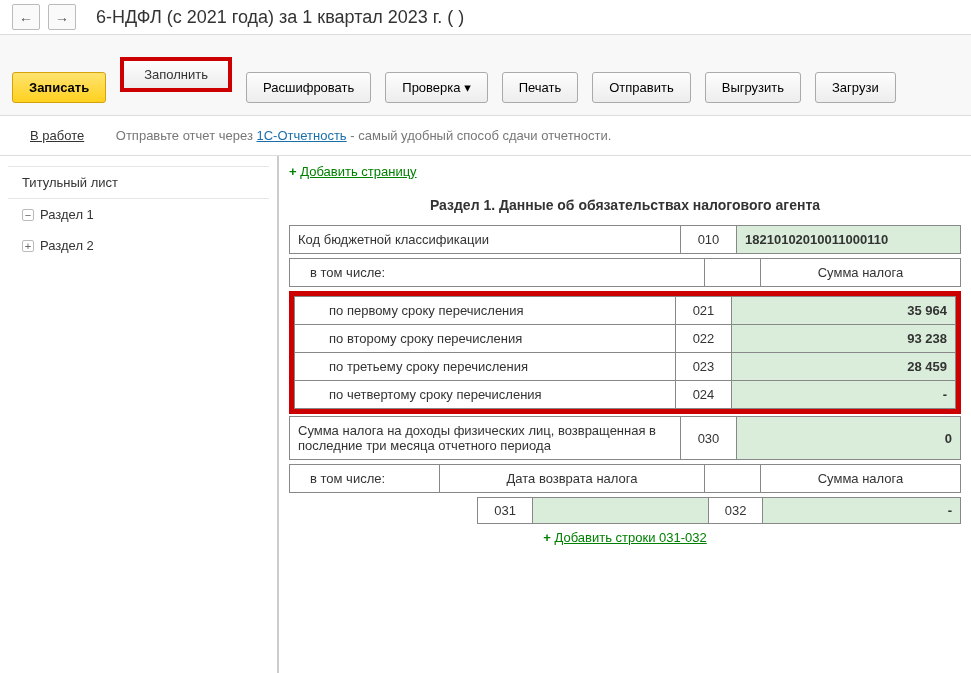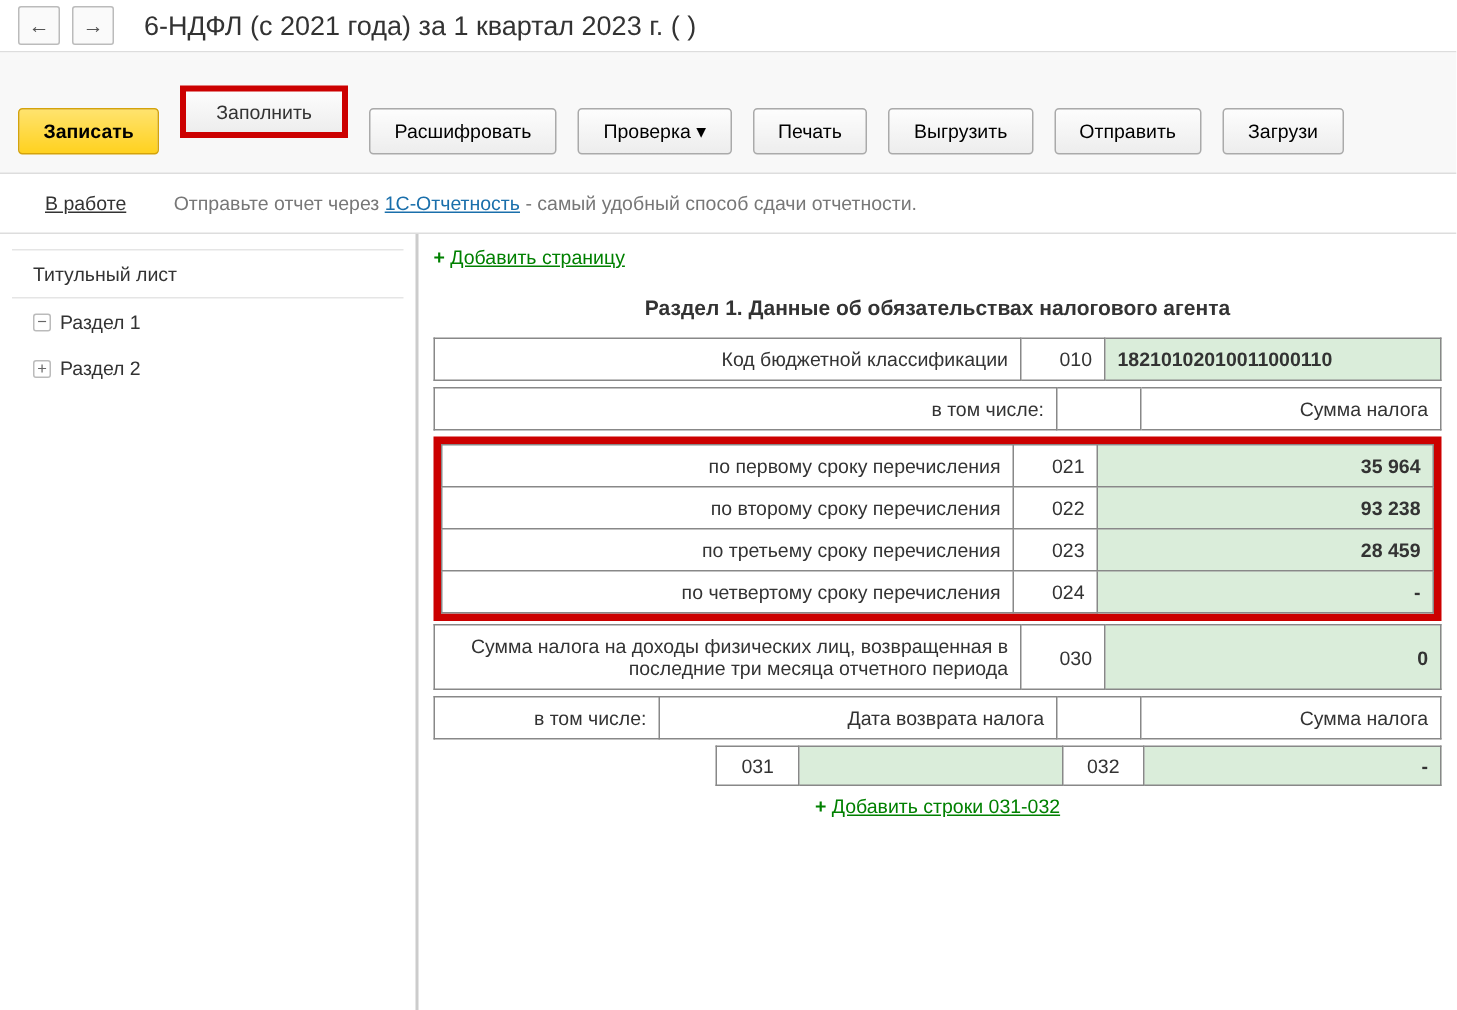--- a/index.html
+++ b/index.html
@@ -29,21 +29,21 @@
     .kbk-item { margin-left: 28px; padding: 6px 8px; background: #fde999; font-size: 12px; }
     
     .content { flex: 1; padding: 8px 10px; overflow: hidden; border-left: 1px solid #ccc; }
     .add-page { color: #008000; margin-bottom: 10px; display: inline-block; }
     .add-page .plus { color: #008000; font-weight: bold; }
     .add-page a { color: #008000; text-decoration: underline; }
     
     .section-title { font-weight: bold; text-align: center; margin: 8px 0 12px; font-size: 14px; }
     
     table.grid { border-collapse: collapse; width: 100%; margin-bottom: 4px; }
-    table.grid td { border: 1px solid #888; padding: 6px 8px; font-size: 13px; vertical-align: middle; text-align: right; }
+    table.grid td { border: 1px solid #888; padding: 6px 8px; font-size: 13px; vertical-align: middle; }
     .code-col { width: 56px; text-align: center; }
     .val-col { width: 224px; text-align: right; font-weight: bold; background: #daedda; }
     .val-col.kbk { text-align: left; }
     .indent { padding-left: 20px !important; }
     .indent2 { padding-left: 34px !important; }
     .sub-header { text-align: center; font-weight: normal; }
     
     .highlight-box { border: 5px solid #cc0000; margin: 2px 0; }
     
     .return-row td { padding-top: 4px; padding-bottom: 4px; }
@@ -64,22 +64,22 @@
 </div>
 
 <div class="toolbar">
   <button class="btn btn-yellow">Записать</button>
   <div class="btn-hl">
     <span>Заполнить</span>
   </div>
   <button class="btn">Расшифровать</button>
   <button class="btn dropdown-caret">Проверка</button>
   <button class="btn">Печать</button>
+  <button class="btn">Отправить</button>
   <button class="btn">Выгрузить</button>
-  <button class="btn">Отправить</button>
   <button class="btn">Загрузи</button>
 </div>
 
 <div class="info-bar">
   <span class="work-status">В работе</span>
   <span class="hint">
     <span>Отправьте отчет через </span><a href="#">1С-Отчетность</a><span> - самый удобный способ сдачи отчетности.</span>
   </span>
 </div>
 

